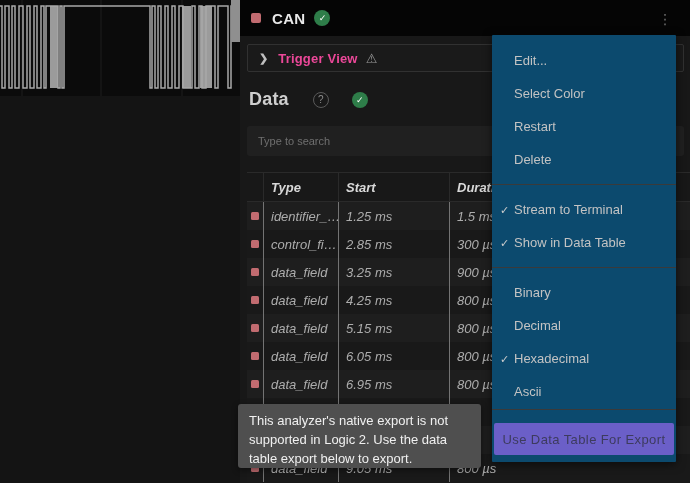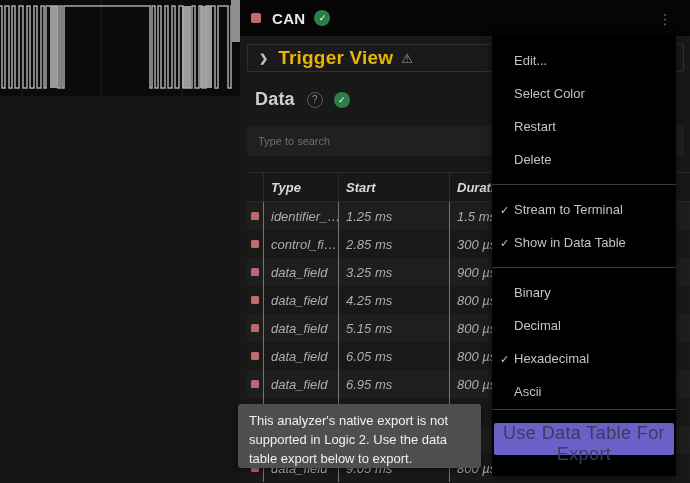--- a/index.html
+++ b/index.html
@@ -18,24 +18,24 @@
   .panel-title { margin-left:11px; font-size:15px; font-weight:700; color:#e9e9e9; letter-spacing:.3px; }
   .badge { width:16px; height:16px; border-radius:50%; background:#2e7d49; color:#fff; font-size:9px;
            display:inline-flex; align-items:center; justify-content:center; flex:none; }
   .panel-title + .badge { margin-left:9px; }
   .kebab { position:absolute; right:17px; top:9px; width:16px; height:20px; color:#6f6f6f; font-size:14px;
            line-height:18px; text-align:center; cursor:pointer; background:none; border:none; }
 
   .trigger-row { position:absolute; left:7px; top:44px; width:437px; height:28px; border:1px solid #313131;
                  border-radius:2px; background:#1a1a1a; display:flex; align-items:center; padding-left:11px; }
   .chev { color:#c0c0c0; font-size:11px; font-weight:700; margin-right:10px; }
-  .trigger-label { font-size:19px; font-weight:700; color:#eab308; letter-spacing:.2px; }
+  .trigger-label { font-size:13px; font-weight:700; color:#ec4899; letter-spacing:.2px; }
   .warn { color:#9a9a9a; font-size:13px; margin-left:8px; }
 
-  .data-heading { position:absolute; left:15px; top:89px; display:flex; align-items:center; }
+  .data-heading { position:absolute; left:9px; top:89px; display:flex; align-items:center;gap:12px; }
   .data-title { font-size:18px; font-weight:700; color:#cfcfcf; letter-spacing:.2px; }
   .help { width:16px; height:16px; border-radius:50%; border:1px solid #5a5a5a; color:#8d8d8d; font-size:10px;
           display:inline-flex; align-items:center; justify-content:center; margin-left:12px; background:none; }
   .data-heading .badge { margin-left:11px; }
 
   .search { position:absolute; left:7px; top:126px; width:437px; height:30px; }
   .search input { width:100%; height:100%; background:#202020; border:none; border-radius:3px;
                   color:#cccccc; font-size:11px; padding:0 11px; font-family:inherit; }
   .search input::placeholder { color:#6f6f6f; }
 
@@ -53,29 +53,29 @@
                 border-left:1px solid #737373; overflow:hidden; white-space:nowrap; }
   .trow > div:first-child { border-left:none; justify-content:center; padding-left:0; }
   .rsw { width:8px; height:8px; border-radius:1.5px; background:#c16b70; }
 
   
   .tooltip { position:absolute; left:238px; top:404px; width:243px; height:64px; background:#4f4f4f;
              border-radius:3px; padding:8px 11px; color:#f0f0f0; font-size:13px; line-height:1.45;
              box-shadow:0 2px 6px rgba(0,0,0,.45); z-index:30; }
 
   
-  .menu { position:absolute; left:492px; top:35px; width:184px; background:#000000; z-index:20;
-          padding:9px 0 21px; box-shadow:0 2px 10px rgba(0,0,0,.55); border-radius:1px; }
+  .menu { position:absolute; left:492px; top:35px; width:184px; background:#0c4a6e; z-index:20;
+          padding:9px 0 7px; box-shadow:0 2px 10px rgba(0,0,0,.55); border-radius:1px; }
   .mitem { position:relative; height:33px; display:flex; align-items:center; padding-left:22px;
            font-size:13px; color:#c3c3c3; cursor:pointer; }
   .mcheck { position:absolute; left:8px; top:50%; transform:translateY(-50%); font-size:11px; color:#cdcdcd; }
   .mdivider { height:1px; background:#3a3a3a; margin:8px 0; }
   .mdivider.tight { margin:1px 0 0; }
   .export-btn { display:block; width:calc(100% - 4px); margin:13px 2px 0; height:32px; background:#6b5fc8;
-                border:none; border-radius:2px; color:#3d3b5e; font-size:18px; font-weight:500;
+                border:none; border-radius:2px; color:#3d3b5e; font-size:13px; font-weight:500;
                 font-family:inherit; letter-spacing:.4px; cursor:pointer; }
 </style>
 </head>
 <body>
 
 <div id="stage">
 
   <div class="waveform">
     <svg width="240" height="96" viewBox="0 0 240 96">
       <line x1="22" y1="0" x2="22" y2="96" stroke="#1f1f1f" stroke-width="1"></line>

